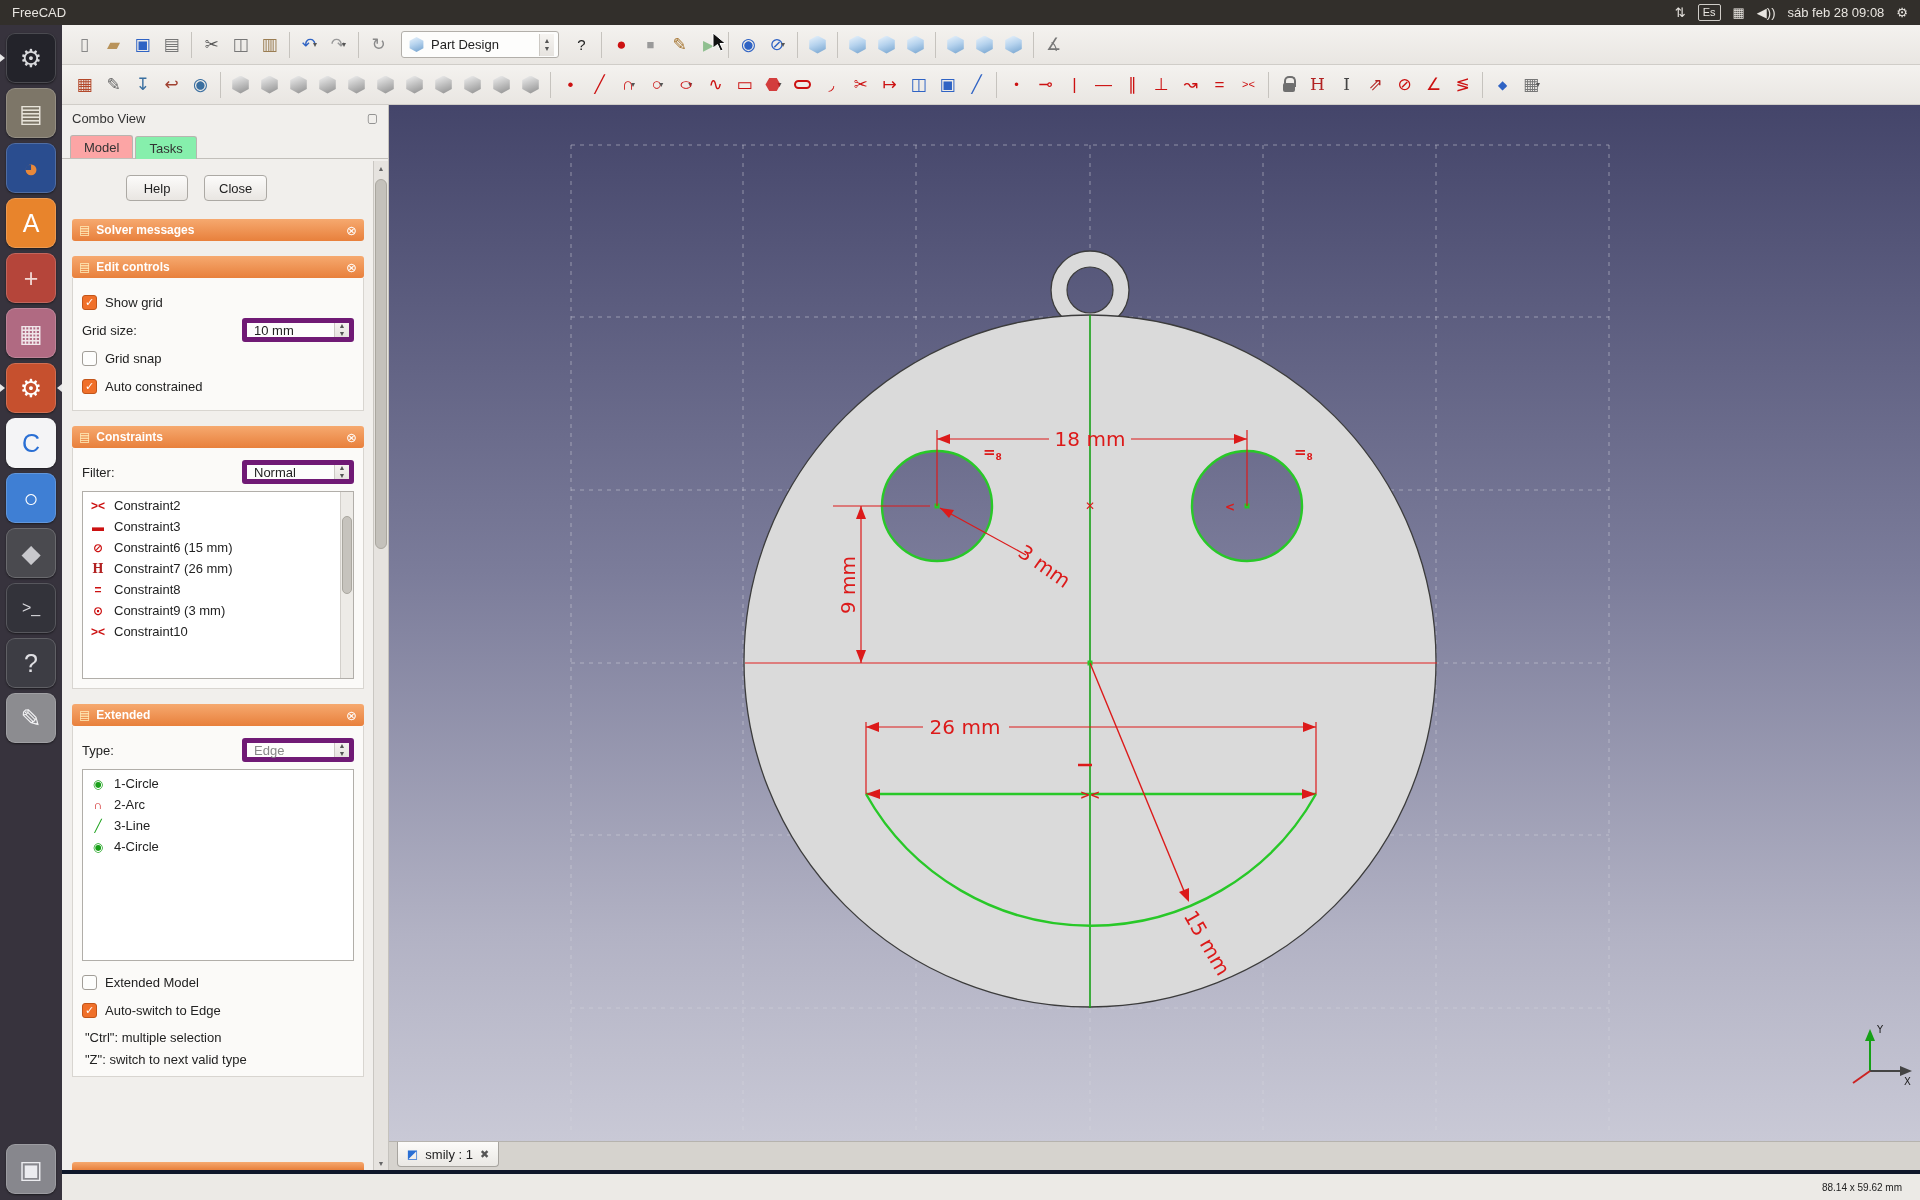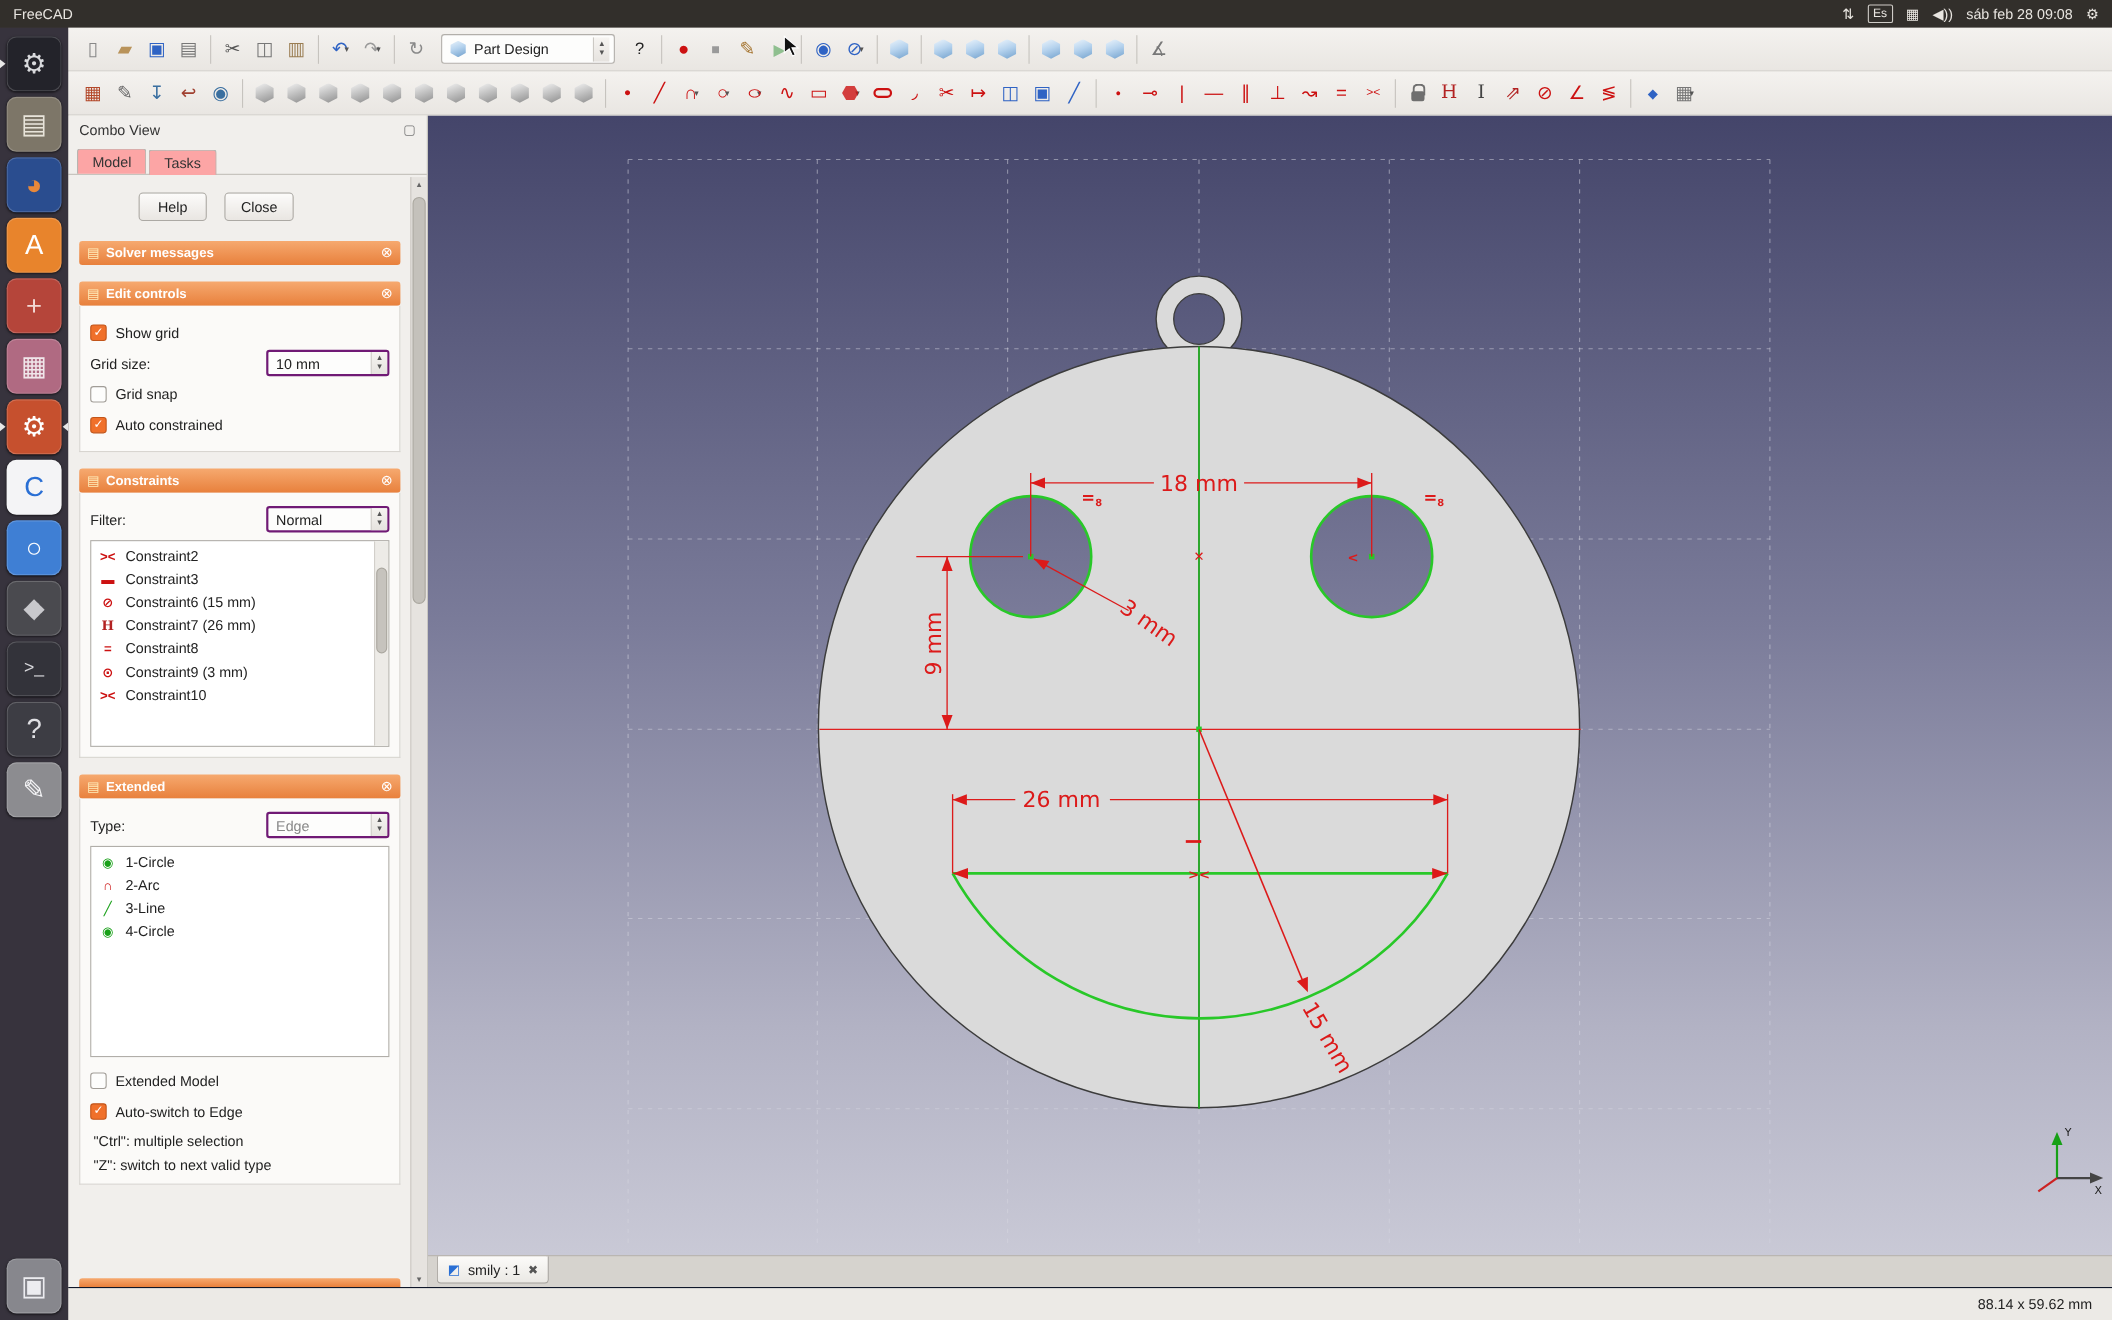--- a/index.html
+++ b/index.html
@@ -61,21 +61,21 @@
         border:2px solid #6f6f6f;border-bottom:none;border-radius:5px 5px 0 0;}
 
   
   .combo{position:absolute;left:0;top:80px;width:327px;bottom:30px;background:#f1efec;
          border-right:1px solid #c5c2bd;display:flex;flex-direction:column;}
   .combo-title{height:26px;display:flex;align-items:center;padding:0 10px;font-size:13px;color:#333;}
   .detach{margin-left:auto;color:#777;font-size:12px;}
   .combo-tabs{display:flex;gap:2px;padding:0 8px;border-bottom:1px solid #c2bfba;height:28px;align-items:flex-end;}
   .ctab{padding:4px 13px 3px 13px;font-size:13px;background:#fca5a5;border:1px solid #b8b5b0;
         border-bottom:none;border-radius:3px 3px 0 0;color:#333;}
-  .ctab.active{background:#fca5a5;position:relative;top:1px;}
+  .ctab.active{background:#86efac;position:relative;top:1px;}
   .combo-body{flex:1;display:flex;flex-direction:column;padding:4px 24px 0 10px;position:relative;overflow:hidden;}
 
   .panel-scroll{position:absolute;right:0;top:56px;bottom:0;width:15px;background:#e6e3df;
                 border-left:1px solid #cac7c2;}
   .ps-arrow{height:14px;display:flex;align-items:center;justify-content:center;font-size:7px;color:#666;}
   .ps-arrow.bot{position:absolute;bottom:0;left:0;right:0;}
   .ps-thumb{position:absolute;left:1px;right:1px;top:18px;height:370px;background:#c4c1bb;
             border:1px solid #aaa79f;border-radius:6px;}
 
   .btn-row{display:flex;gap:16px;margin:12px 0 10px 54px;}
@@ -91,21 +91,21 @@
   .sec-body{background:#fbfaf8;border:1px solid #d8d5d0;border-top:none;padding:9px 9px;font-size:13px;}
   .ok-line{color:var(--okgreen);font-size:12px;}
   .muted-line{color:#444;font-size:12px;margin-top:6px;}
 
   .ctl-row{display:flex;align-items:center;gap:8px;height:26px;margin:2px 0;}
   .cb{width:15px;height:15px;border:1px solid #a19d97;border-radius:3px;background:#fdfdfc;flex:none;
       display:flex;align-items:center;justify-content:center;}
   .cb .tick{display:none;font-size:11px;color:#fff;font-weight:bold;line-height:1;}
   .cb.checked{background:var(--cborange);border-color:#c2551a;}
   .cb.checked .tick{display:block;}
-  .fieldbox{margin-left:auto;width:112px;height:24px;background:#fdfdfc;border:2px solid #701a75;
+  .fieldbox{margin-left:auto;width:112px;height:24px;background:#fdfdfc;border:5px solid #701a75;
             border-radius:3px;display:flex;align-items:center;padding-left:7px;font-size:13px;}
   .fieldbox .val{flex:1;}
   .fieldbox .val.dim{color:#888;}
   .fieldbox .spin-btns{height:100%;}
 
   .listbox{background:#fff;border:1px solid #b1aea9;margin-top:6px;position:relative;
            overflow:hidden;padding:3px 15px 3px 3px;flex:none;}
   #constraint-list{height:188px;} #element-list{height:192px;}
   .lrow{display:flex;align-items:center;gap:8px;height:21px;padding:0 4px;font-size:13px;color:#222;}
   .lico{width:16px;text-align:center;font-size:12px;font-weight: bold;line-height:1;flex:none;}
@@ -124,22 +124,22 @@
   .marker{fill:var(--red);font-weight:bold;}
 
   .doctabbar{position:absolute;left:327px;right:0;bottom:30px;height:29px;background:#d6d3ce;
              border-top:1px solid #b6b3ae;display:flex;align-items:flex-start;padding-left:8px;}
   .doctab{display:flex;align-items:center;gap:7px;background:linear-gradient(#fcfbf9,#eae8e4);
           border:1px solid #a7a49f;border-top:none;border-radius:0 0 4px 4px;height:25px;
           padding:0 9px;font-size:13px;color:#222;}
   .doctab-close{font-size:11px;color:#555;}
 
   .statusbar{position:absolute;left:0;right:0;bottom:0;height:30px;background:#eceae6;
-             border-top:1px solid #0f172a;display:flex;align-items:center;justify-content:flex-end;
-             padding:0 18px;font-size:13px;color:#222;}
+             border-top:4px solid #0f172a;display:flex;align-items:center;justify-content:flex-end;
+             padding:0 18px;font-size:10px;color:#222;}
 
   .cursor{position:absolute;left:650px;top:7px;z-index:60;pointer-events:none;}
 </style>
 </head>
 <body>
 
 <div class="topbar">
   <span>FreeCAD</span>
   <div class="tb-right">
     <span class="tinyico">⇅</span>

